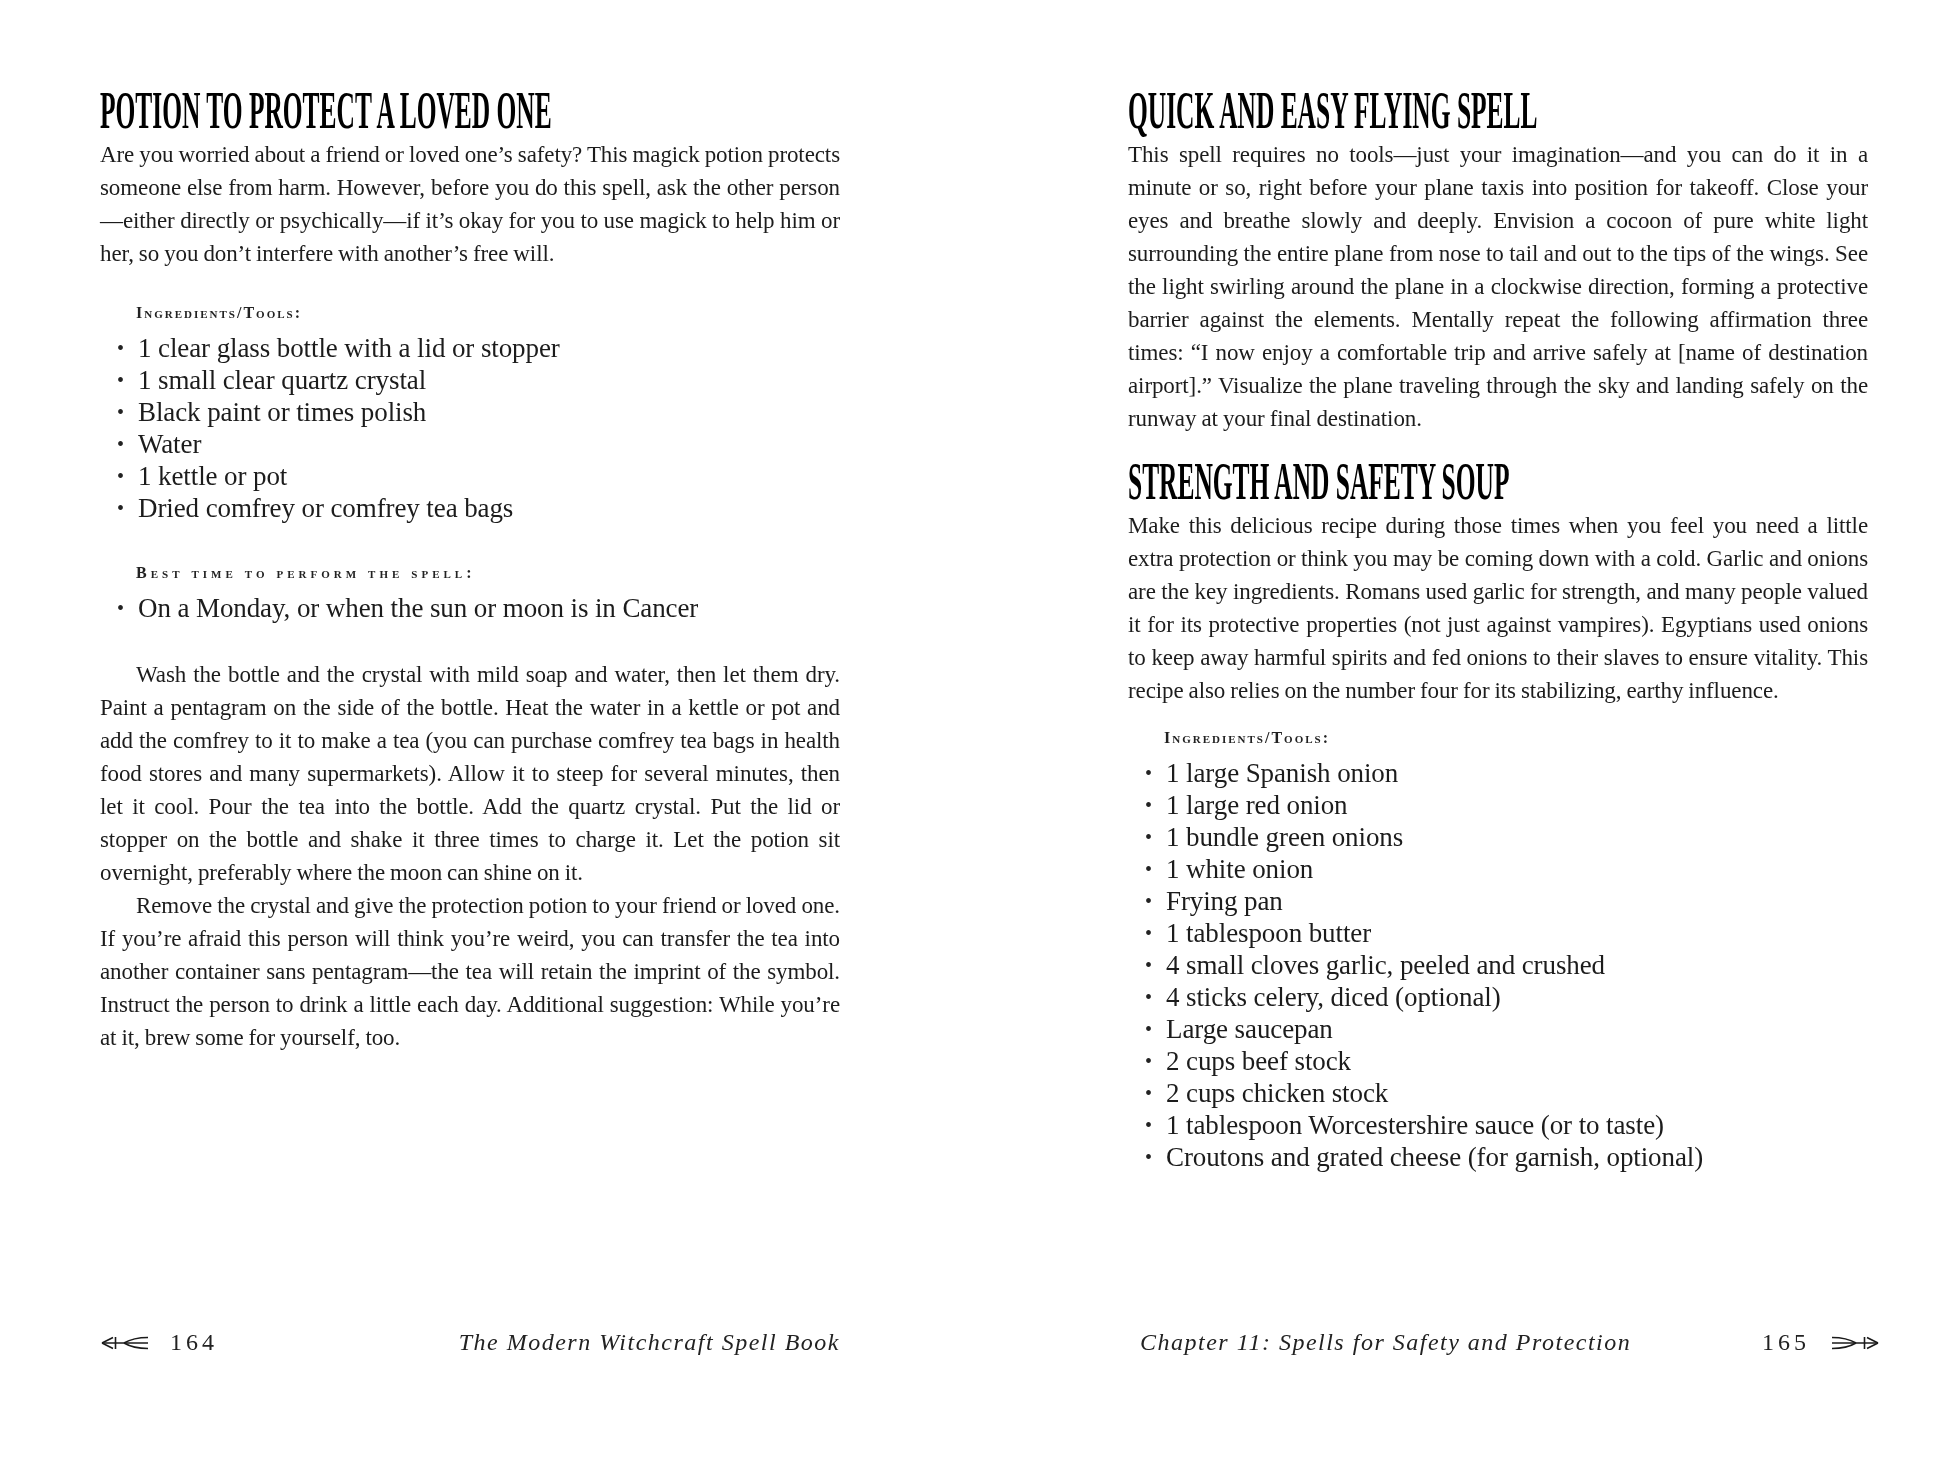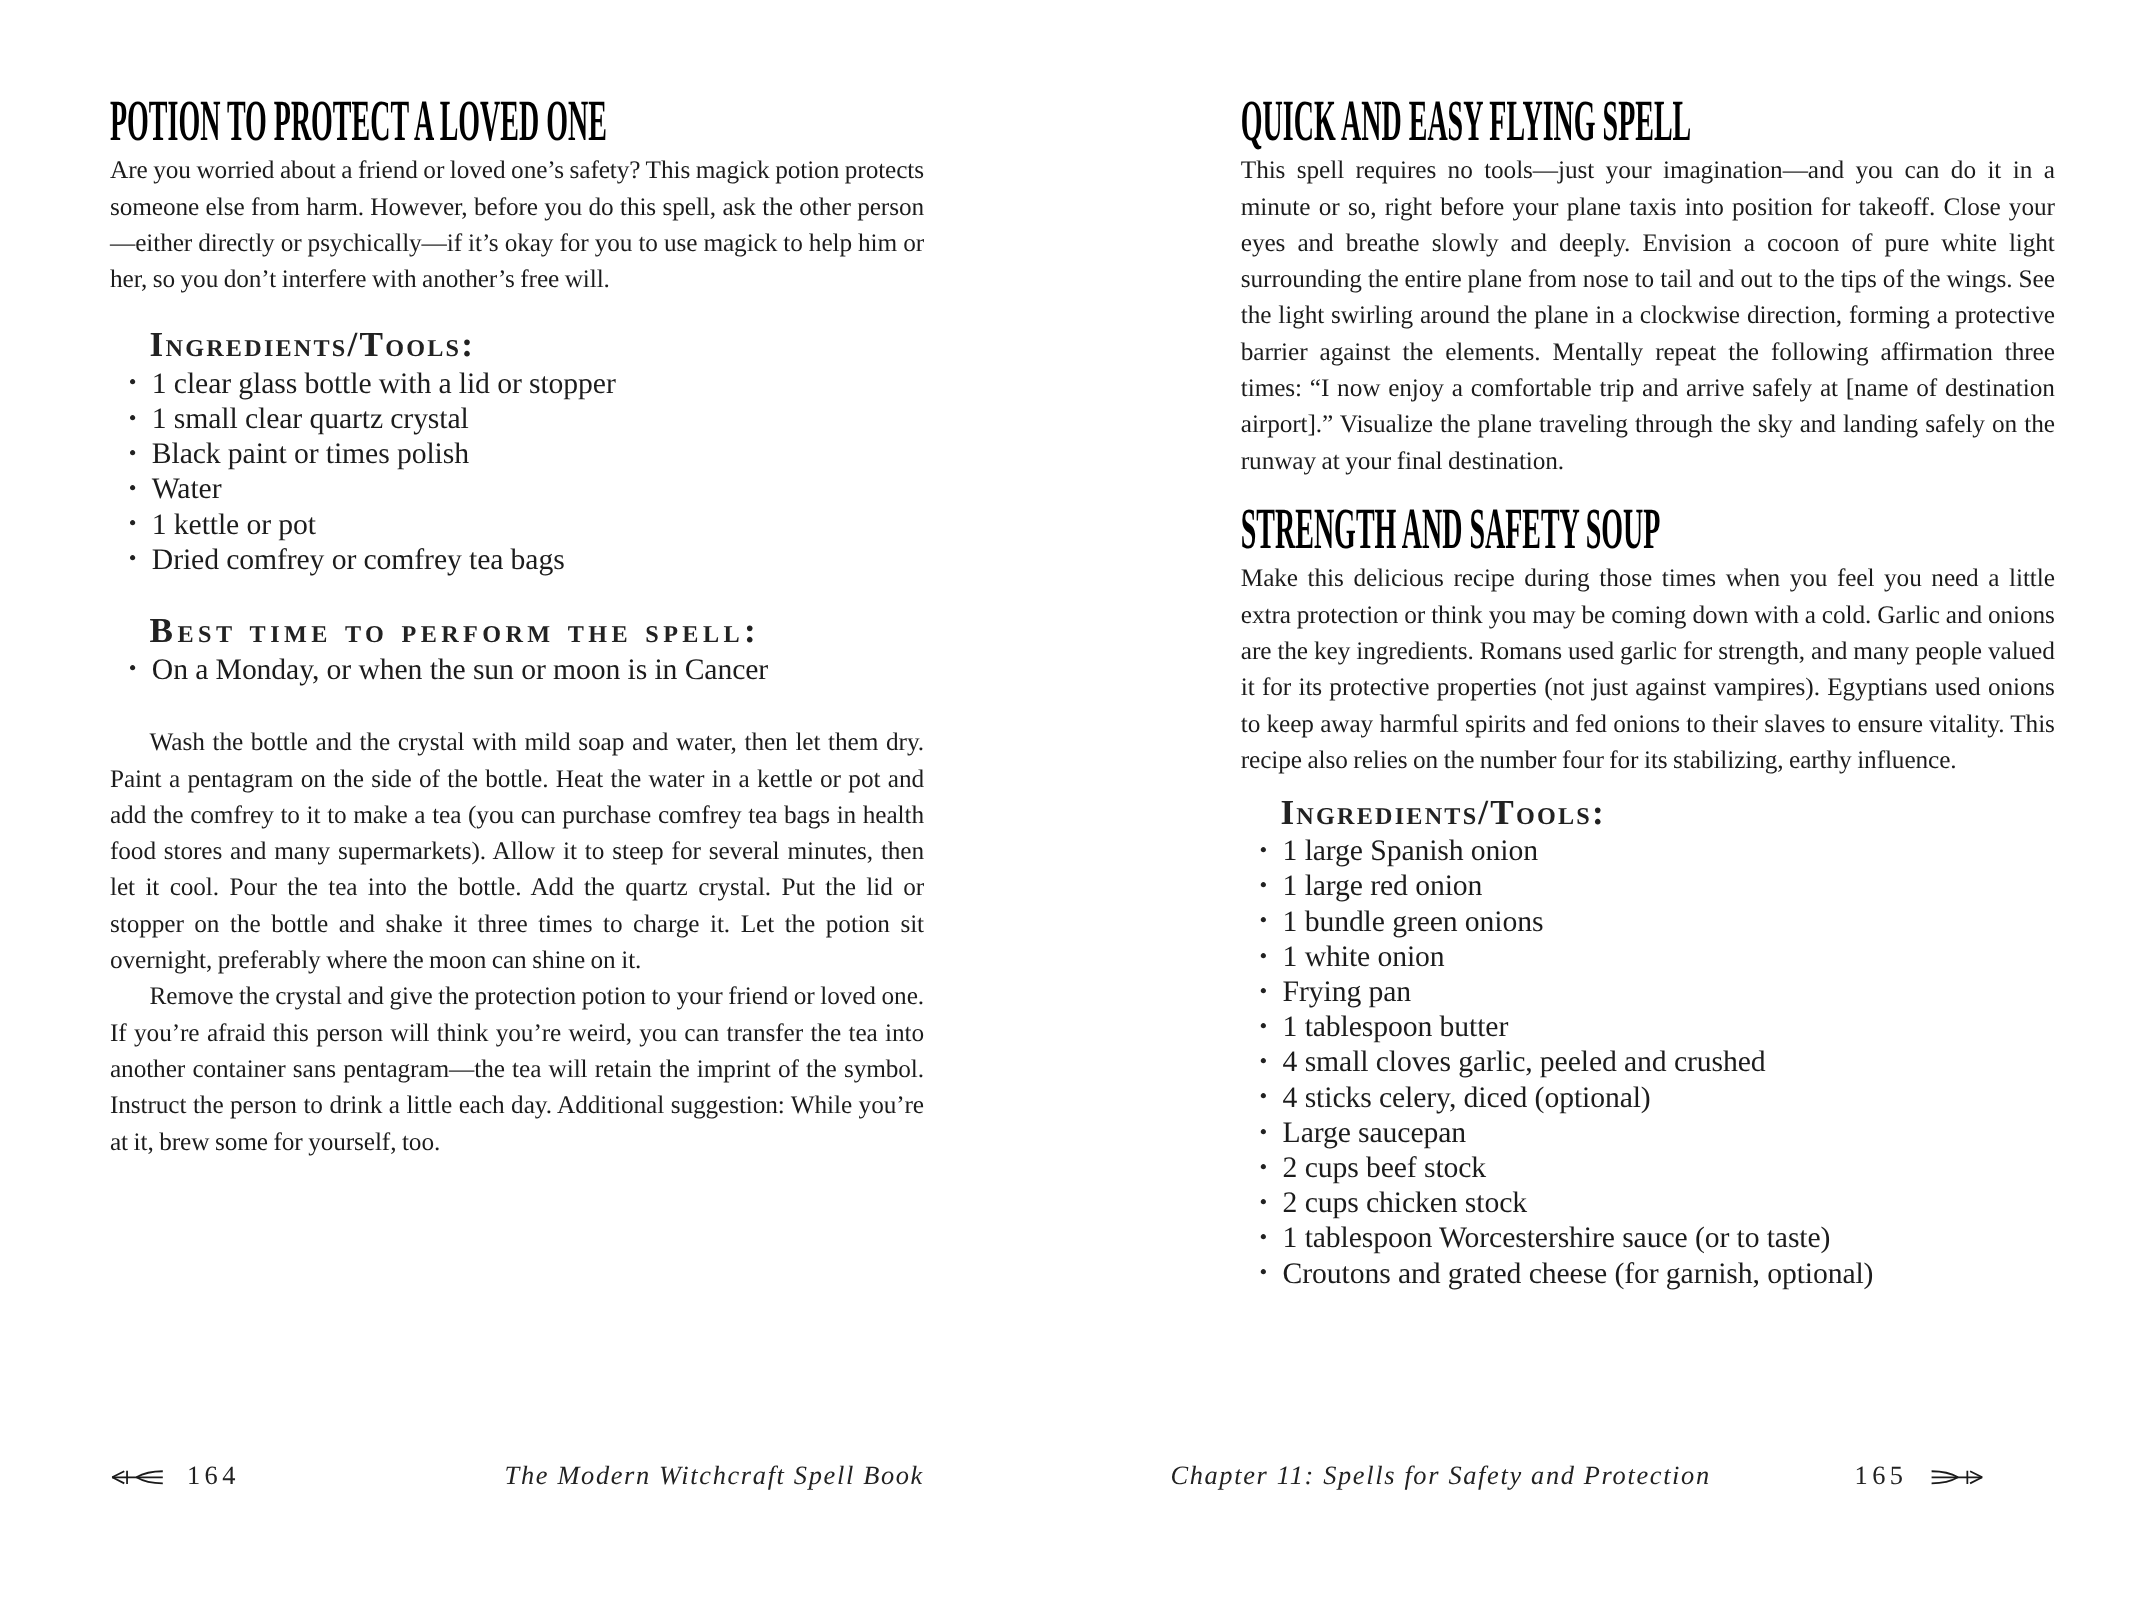--- a/index.html
+++ b/index.html
@@ -43,21 +43,21 @@
     text-align: justify;
     color: #1c1c1c;
   }
   .intro { margin-top: 4px; }
   .para  { margin-top: 34px; text-indent: 36px; }
   .para.cont { margin-top: 0; }
 
   .subhead {
     margin: 28px 0 4px 0;
     padding-left: 36px;
-    font-size: 32px;
+    font-size: 16px;
     font-weight: 700;
     font-variant: small-caps;
     letter-spacing: 2px;
     color: #222;
     line-height: 30px;
   }
   .subhead.wide { letter-spacing: 4px; margin-top: 34px; }
   .subhead.tight { margin-top: 16px; }
 
   ul.list {
@@ -83,21 +83,21 @@
   .it { }
 
   .footer {
     position: absolute;
     top: 1329px;
     width: 740px;
     display: flex;
     align-items: center;
   }
   .footer-left  { left: 100px; }
-  .footer-right { left: 1064px; }
+  .footer-right { left: 1140px; }
   .folio {
     font-size: 24px;
     letter-spacing: 4px;
     color: #222;
   }
   .footer-left .folio { margin-left: 20px; }
   .footer-right .folio { margin-right: 20px; }
   .running-title {
     font-style: italic;
     font-size: 24px;

